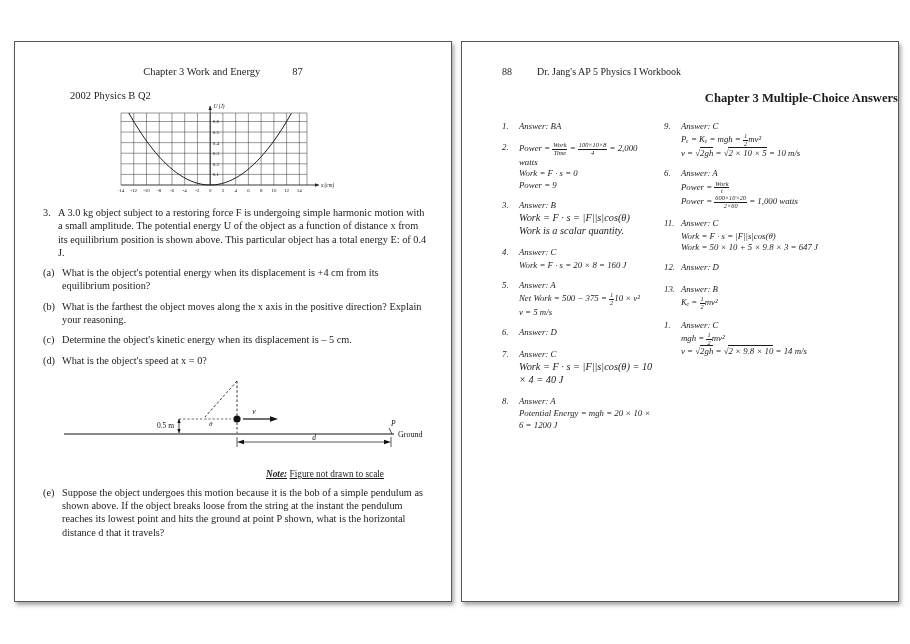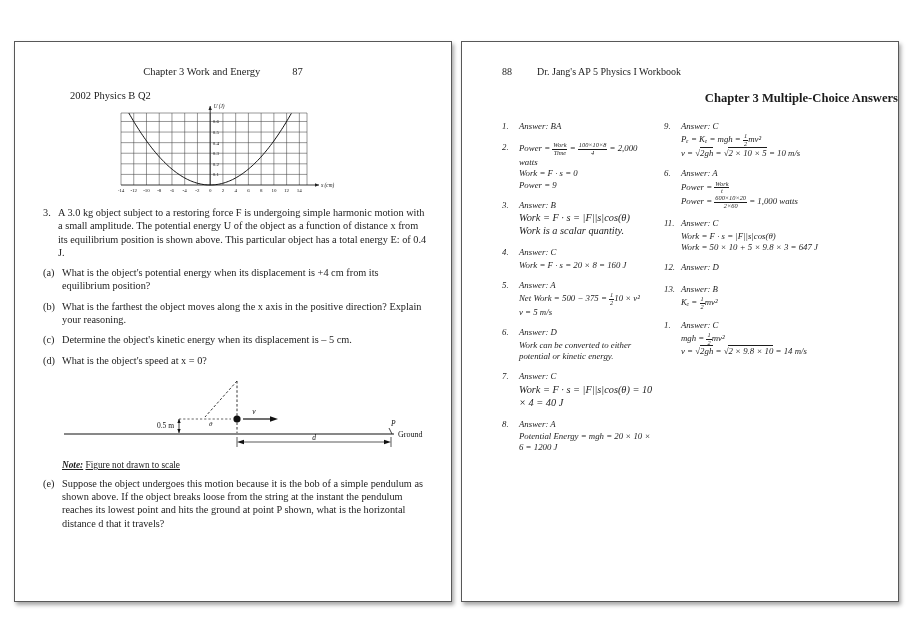--- a/index.html
+++ b/index.html
@@ -21,21 +21,21 @@
   .source{margin:13px 0 0 55px;font-size:10.5px}
   .graph-wrap{width:240px;margin:0 auto;}
   svg text{font-family:"Liberation Serif",serif;fill:#111}
   .question{margin:4px 24px 0 28px;font-size:10.3px;line-height:1.29}
   .qmain{display:flex}
   .qnum{width:15px;flex:none}
   .qpart{display:flex;margin-top:7px}
   .plabel{width:19px;flex:none}
   .qtext{flex:1}
   .figure-wrap{margin:10px 0 0 47px;width:375px}
-  .fig-note{width:322px;text-align:left;font-size:9.3px;margin-top:3px}
+  .fig-note{width:322px;text-align:right;font-size:9.3px;margin-top:12px}
   .fig-note .np{font-weight:bold;font-style:italic;text-decoration:underline}
   .fig-note .nt{text-decoration:underline}
   .it{font-style:italic}
 
   
   .rp-header{margin:24px 0 0 40px;display:flex;gap:25px;font-size:10px}
   .rp-title{text-align:right;font-weight:bold;font-size:12.6px;margin-top:14px}
   .answers{display:flex;margin:15px 12px 0 40px;font-style:italic}
   .acol-1{width:154px;flex:none;margin-right:8px}
   .acol-2{flex:1}
@@ -238,21 +238,20 @@
                 <span class="top">1</span>
                 <span class="bot">2</span>
               </span>10 × v²</div>
             <div class="aline">v = 5 m/s</div>
           </div>
         </div>
         <div class="aitem">
           <div class="anum">6.</div>
           <div class="abody">
             <div class="ahead">Answer: D</div>
-            <div class="aline">Work can be converted to either potential or kinetic energy.</div>
           </div>
         </div>
         <div class="aitem">
           <div class="anum">7.</div>
           <div class="abody">
             <div class="ahead">Answer: C</div>
             <div class="aline lg">Work = F · s = |F||s|cos(θ) = 10 × 4 = 40 J</div>
           </div>
         </div>
         <div class="aitem">

